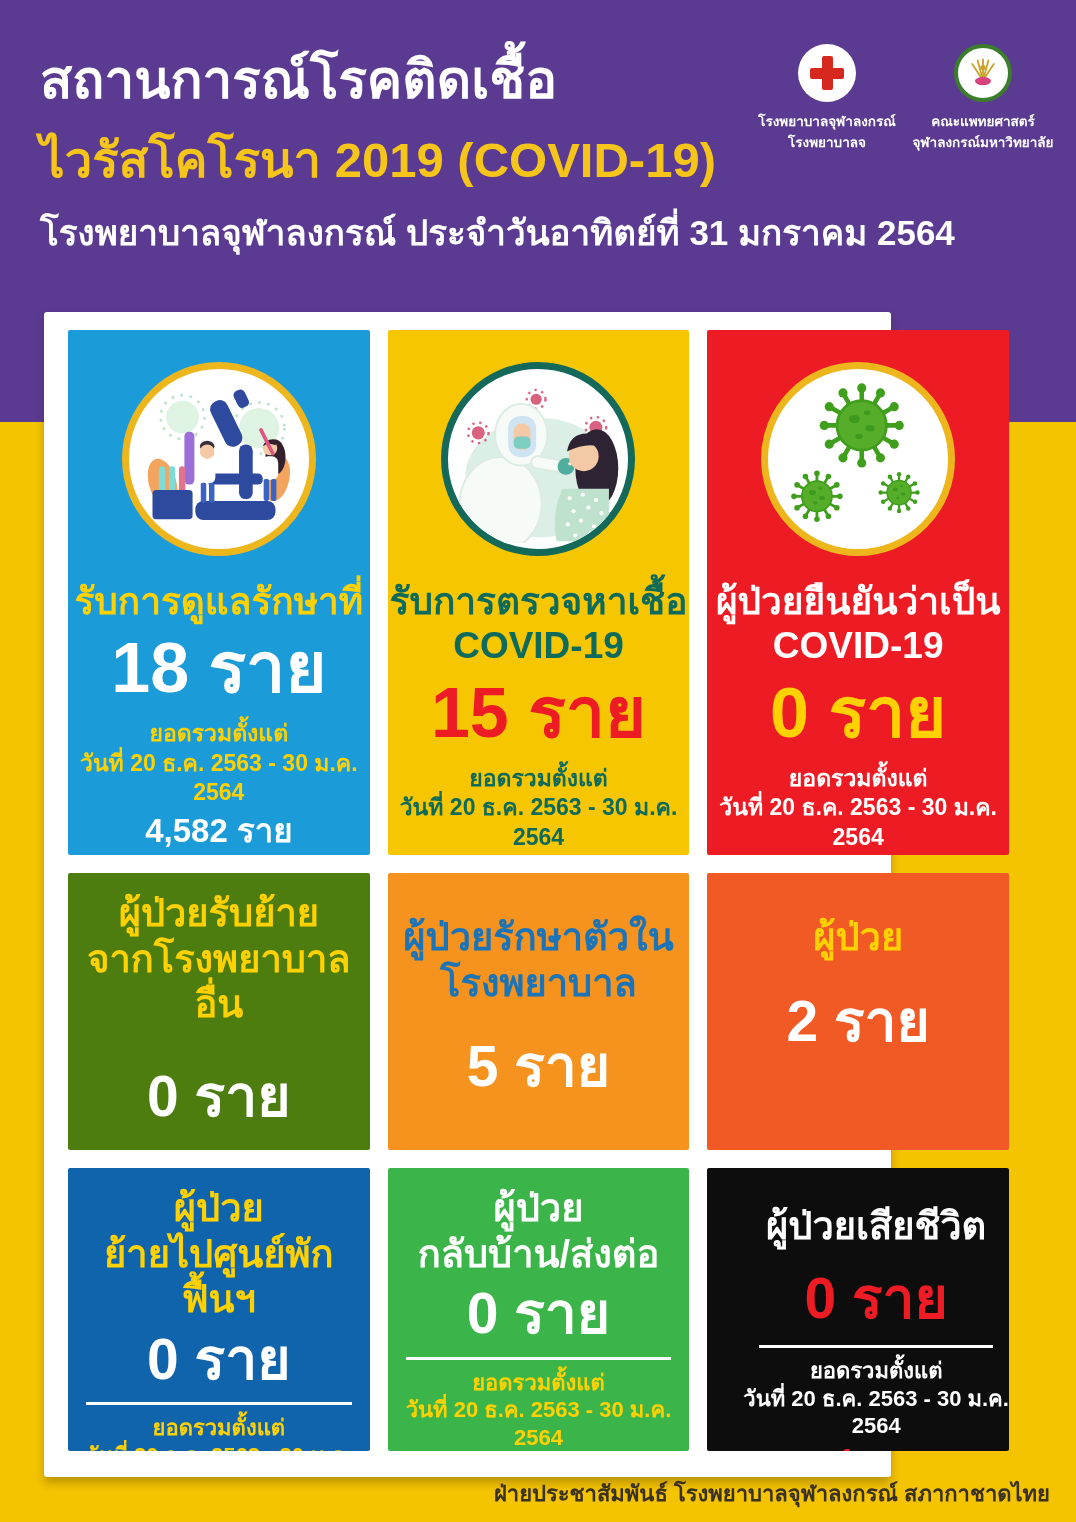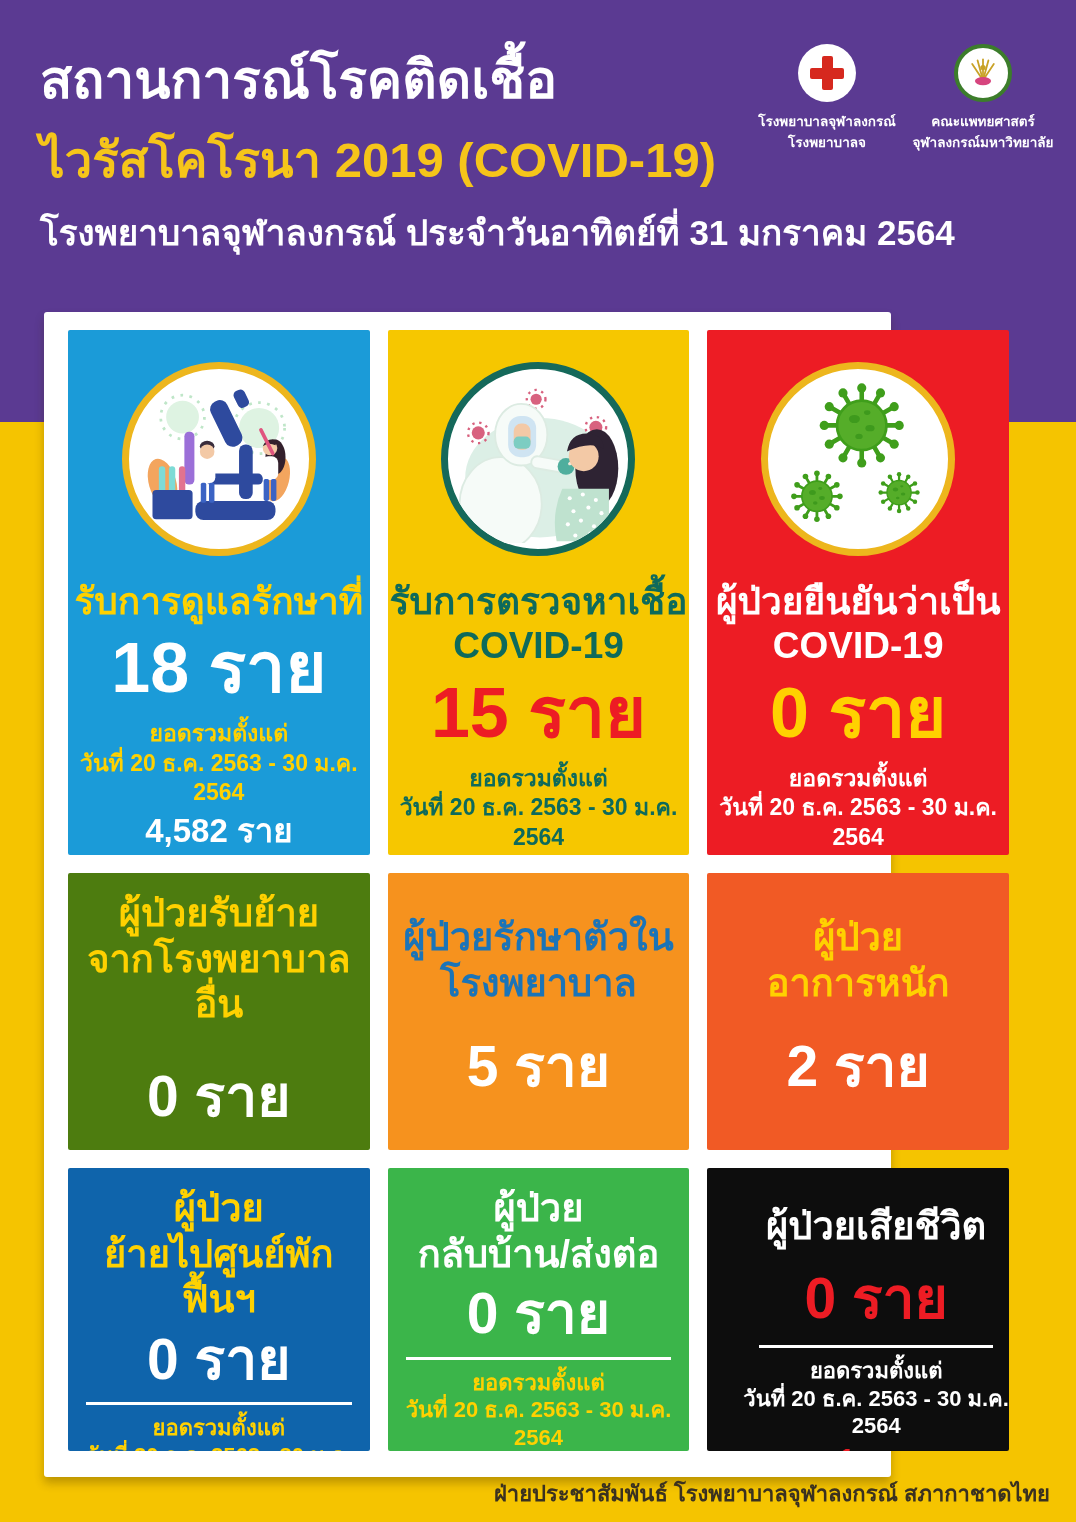--- a/index.html
+++ b/index.html
@@ -305,21 +305,20 @@
       <div class="c-title">
         <span class="ln">ผู้ป่วยรักษาตัวใน</span>
         <span class="ln">โรงพยาบาล</span>
       </div>
       <div class="c-count">5 ราย</div>
     </section>
 
     <section class="tile compact short tile6">
       <div class="c-title">
         <span class="ln">ผู้ป่วย</span>
-        <span class="ln">อาการหนัก</span>
       </div>
       <div class="c-count">2 ราย</div>
     </section>
 
     <section class="tile compact tile7">
       <div class="c-title">
         <span class="ln">ผู้ป่วย</span>
         <span class="ln">ย้ายไปศูนย์พักฟื้นฯ</span>
       </div>
       <div class="c-count">0 ราย</div>

